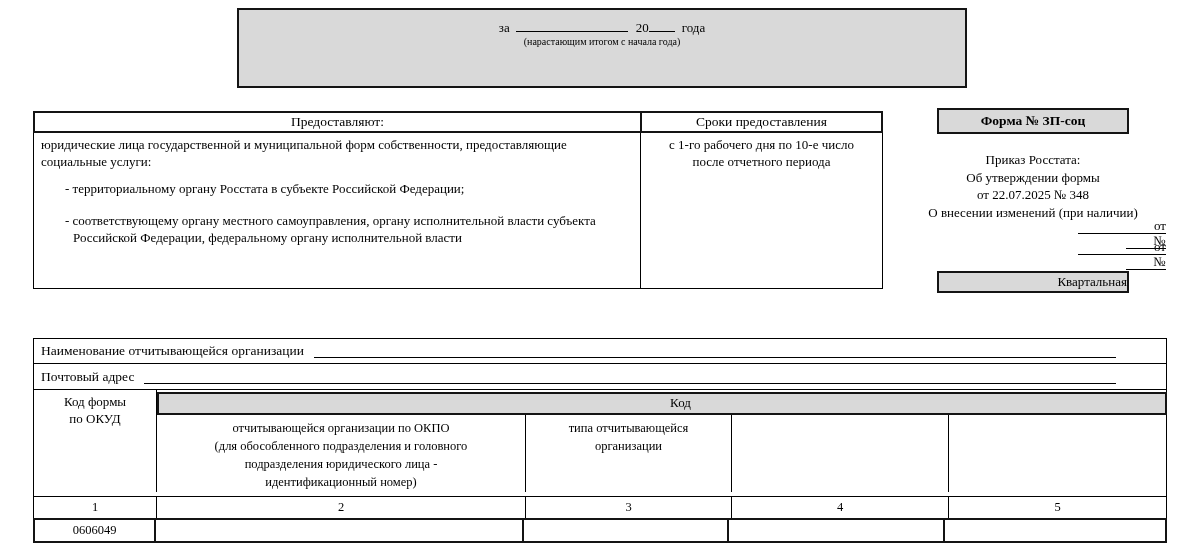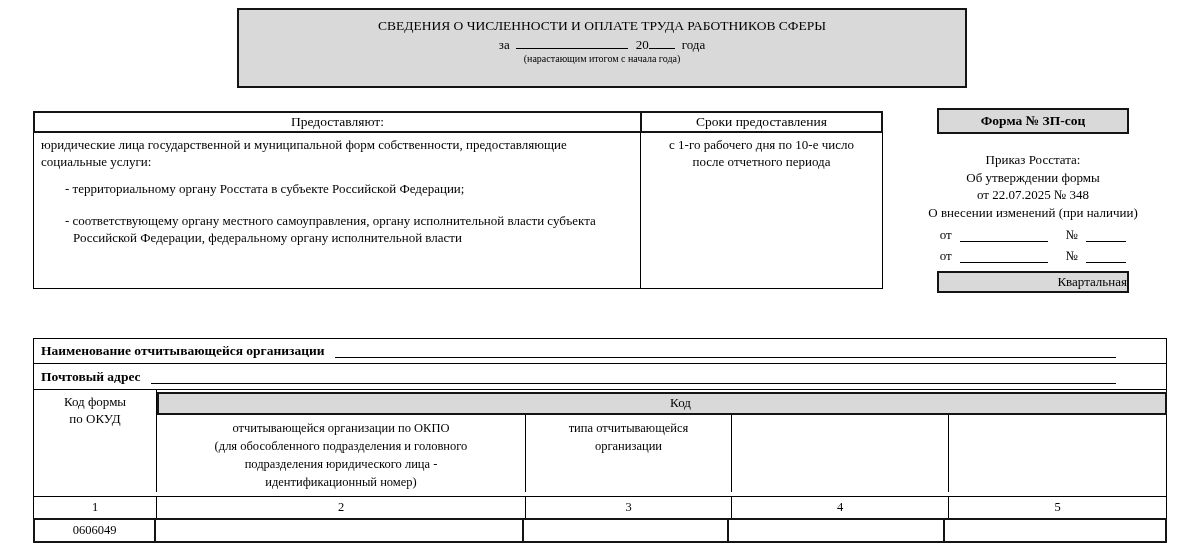--- a/index.html
+++ b/index.html
@@ -52,41 +52,41 @@
   .prov-item-2 { margin-top: 15px; }
 
   
   .form-box {
     position: absolute; left: 937px; top: 108px; width: 192px; height: 26px;
     background: #d9d9d9; border: 2px solid #141414;
     text-align: center; font-weight: bold; font-size: 13.5px; line-height: 21px;
   }
   .order-block { position: absolute; left: 900px; top: 151px; width: 266px; text-align: center; }
   .order-line { font-size: 13px; line-height: 17.5px; }
-  .ot-line { display: flex; justify-content: center; align-items: flex-end; margin-top: 5px; height: 16px; }
+  .ot-line { display: flex; justify-content: center; align-items: flex-end; margin-top: 5px; height: 16px; flex-direction: column; }
   .ot-line .lbl { font-size: 13px; line-height: 14px; }
   .blank-ot { width: 88px; margin-left: 8px; }
   .num-lbl { margin-left: 18px; }
   .blank-num { width: 40px; margin-left: 8px; }
   .quarterly-box {
     position: absolute; left: 937px; top: 271px; width: 192px; height: 22px;
     background: #d9d9d9; border: 2px solid #141414;
     text-align: right; font-size: 13px; line-height: 17px;
   }
 
   
   .org-table { position: absolute; left: 33px; top: 338px; width: 1134px; height: 201px; }
   .org-row-name, .org-row-addr {
     display: flex; align-items: flex-end;
     border-left: 1px solid #000; border-right: 1px solid #000; border-top: 1px solid #000;
     padding: 0 0 5px 7px;
   }
   .org-row-name { height: 25px; }
   .org-row-addr { height: 26px; }
-  .org-row-label { font-weight: bold; font-size: 13.5px; line-height: 14px; white-space: nowrap; }
+  .org-row-label { font-weight: normal; font-size: 13.5px; line-height: 14px; white-space: nowrap; }
   .fill-blank { flex: 1; border-bottom: 1px solid #000; height: 3px; margin-left: 10px; margin-right: 50px; }
 
   .org-header-area {
     position: relative; height: 108px;
     border-left: 1px solid #000; border-right: 1px solid #000;
     border-top: 1px solid #000; border-bottom: 1px solid #000;
   }
   .okud-cell {
     position: absolute; left: 0; top: 0; width: 123px; height: 102px;
     border-right: 1px solid #000; text-align: center; padding-top: 3px;
@@ -122,21 +122,20 @@
   .data-cell-3 { width: 205px; border-right: 2px solid #141414; }
   .data-cell-4 { width: 216px; border-right: 2px solid #141414; }
   .data-cell-5 { flex: 1; }
 </style>
 </head>
 <body>
 
 <div class="page">
 
   <div class="title-box">
-    <div class="title-line">СВЕДЕНИЯ О ЧИСЛЕННОСТИ И ОПЛАТЕ ТРУДА РАБОТНИКОВ СФЕРЫ</div>
     <div class="period-line">
       <span>за</span><span class="blank blank-period"></span><span>20</span><span class="blank blank-year"></span><span>года</span>
     </div>
     <div class="period-note">(нарастающим итогом с начала года)</div>
   </div>
 
   <div class="mid-table">
     <div class="mid-header">
       <div class="h-left">Предоставляют:</div>
       <div class="h-right">Сроки предоставления</div>

